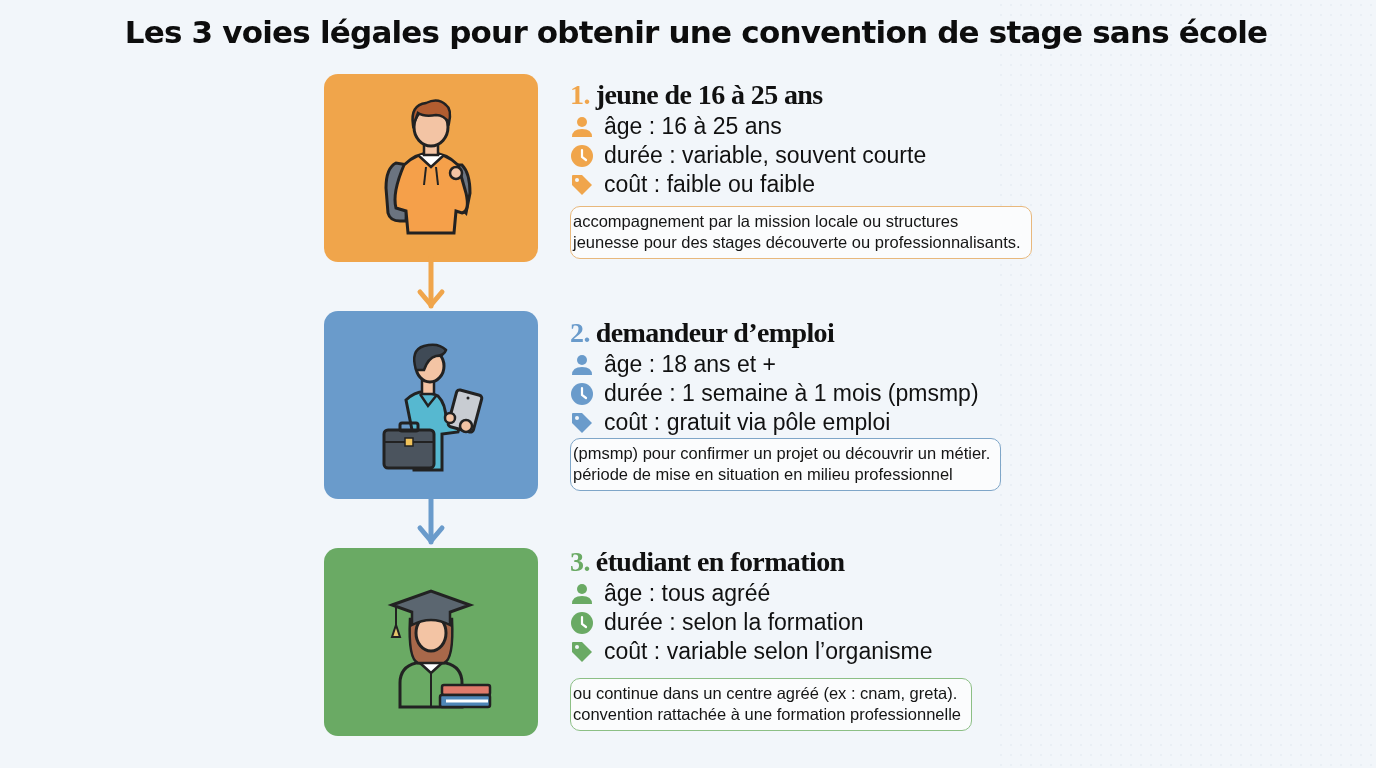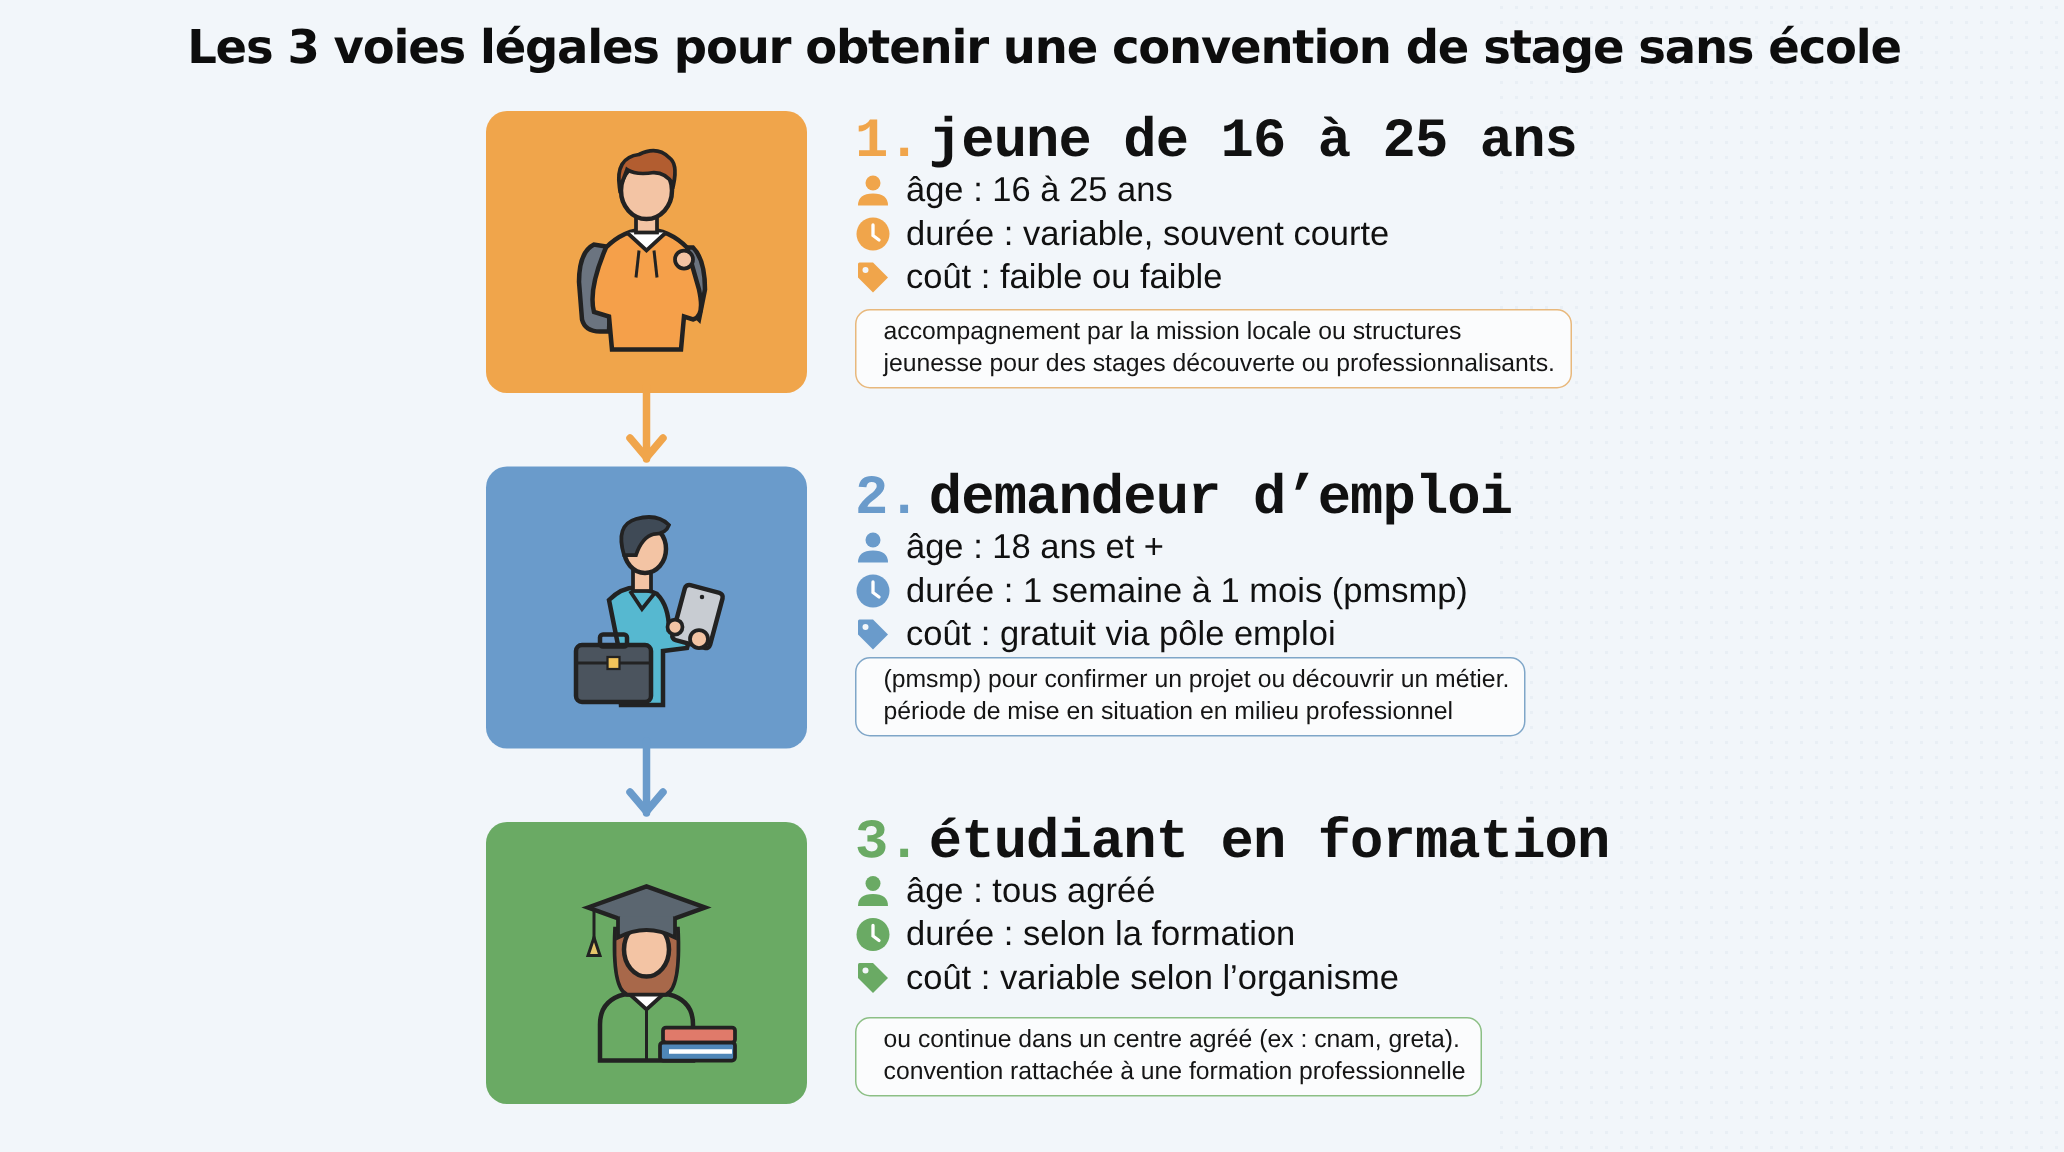--- a/index.html
+++ b/index.html
@@ -30,35 +30,35 @@
       border-radius: 14px;
       display: flex; align-items: center; justify-content: center;
     }
     .card svg { width: 130px; height: 150px; }
     .connector {
       position: absolute; left: 424px; width: 14px; height: 52px;
     }
     .connector svg { width: 14px; height: 52px; overflow: visible; }
     .info { position: absolute; left: 570px; }
     .heading {
-      font-weight: bold; font-size: 37px; line-height: 34px; white-space: nowrap;
-      font-family: Liberation Mono, monospace; letter-spacing: -0.6px;
+      font-weight: bold; font-size: 28px; line-height: 34px; white-space: nowrap;
+      font-family: Liberation Serif, serif; letter-spacing: -0.6px;
     }
     .heading .num { margin-right: 6px; }
     .row {
       display: flex; align-items: center; height: 29px;
       font-size: 23px; white-space: nowrap;
     }
     .row .ic { width: 24px; height: 24px; margin-right: 10px; display: inline-flex; }
     .row .ic svg { width: 24px; height: 24px; }
     .note {
       position: absolute; left: 570px;
       border: 1.5px solid; border-radius: 10px;
       background: #fbfcfd;
-      padding: 4px 10px 5px 18px;
+      padding: 4px 10px 5px 2px;
       font-size: 16.5px; line-height: 21px; color: #151515;
       white-space: nowrap;
     }
   </style>
 </head>
 <body>
 
 <div class="bg-deco"></div>
 
 <div class="title">Les 3 voies légales pour obtenir une convention de stage sans école</div>

